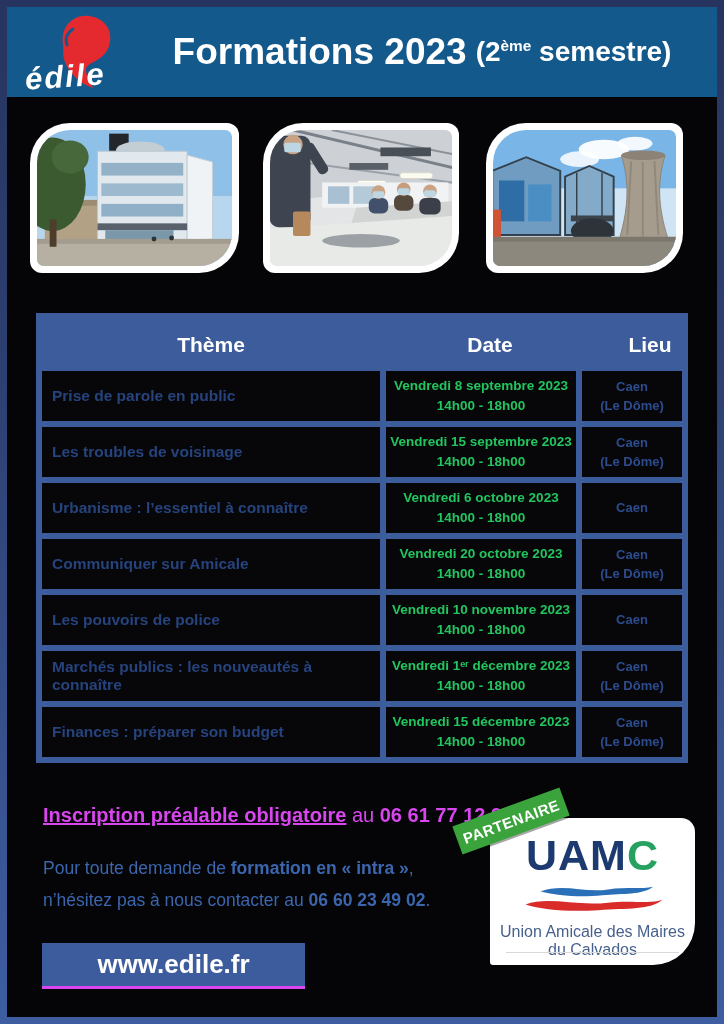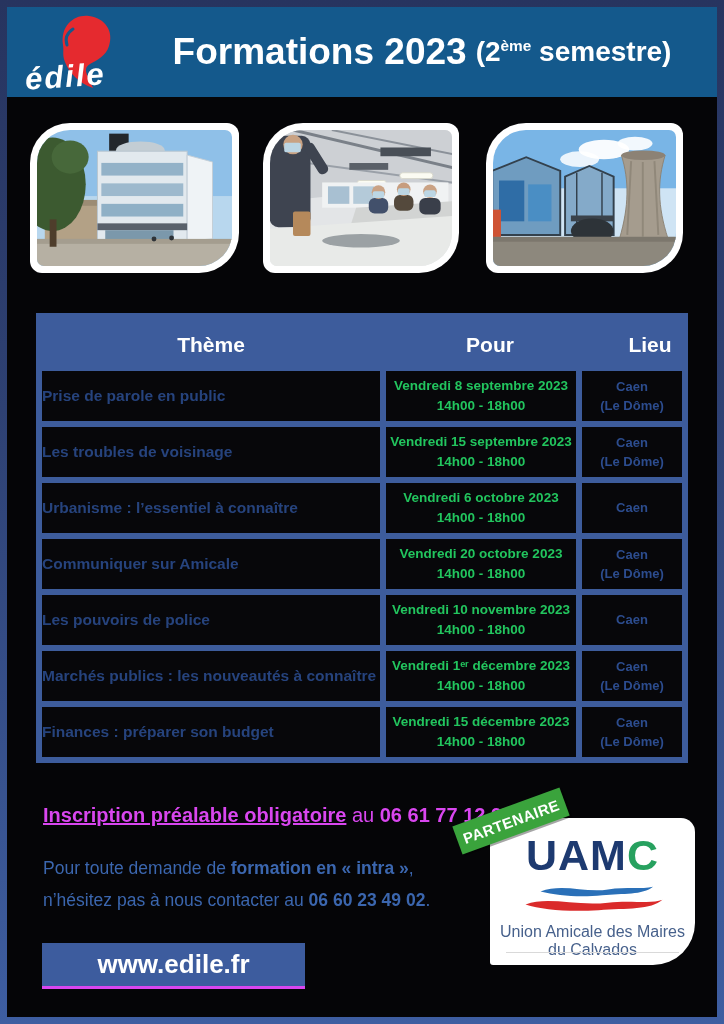--- a/index.html
+++ b/index.html
@@ -28,21 +28,21 @@
   .pf2{left:256px;width:196px;}
   .pf3{left:479px;width:197px;}
 
   
   .table{position:absolute;left:29px;top:306px;width:652px;background:#3d5c9c;padding:6px;box-sizing:border-box;}
   .thead,.trow{display:grid;grid-template-columns:338px 190px 100px;column-gap:6px;}
   .thead{height:52px;align-items:center;gap:15px;}
   .th{color:#ffffff;font-weight:bold;font-size:21px;text-align:center;}
   .tbody{display:flex;flex-direction:column;gap:6px;}
   .cell{background:#07070a;min-height:50px;box-sizing:border-box;}
-  .cell.theme{display:flex;align-items:center;padding-left:0;color:#26437d;font-weight:bold;font-size:15.5px;}
+  .cell.theme{display:flex;align-items:center;padding-left:10px;color:#26437d;font-weight:bold;font-size:15.5px;}
   .cell.date{display:flex;flex-direction:column;justify-content:center;align-items:center;
              color:#22c55e;font-weight:bold;font-size:13.5px;line-height:1.5;text-align:right;}
   .cell.lieu{display:flex;flex-direction:column;justify-content:center;align-items:center;
              color:#2c4c8e;font-weight:bold;font-size:13px;line-height:1.5;text-align:center;}
 
   
   .inscription{position:absolute;left:36px;top:797px;color:#d946ef;font-size:20px;}
   .inscription .lbl{font-weight:bold;text-decoration:underline;}
   .bold{font-weight:bold;}
   .intra{position:absolute;left:36px;top:845px;color:#3b66ae;font-size:17.5px;line-height:1.85;}
@@ -174,21 +174,21 @@
             <rect y="110" width="200" height="30" fill="#8d887d"></rect>
             <rect y="110" width="200" height="5" fill="#7c776d"></rect>
           </svg>
         </div>
       </div>
     </div>
 
     <div class="table">
       <div class="thead">
         <div class="th">Thème</div>
-        <div class="th">Pour</div>
+        <div class="th">Date</div>
         <div class="th">Lieu</div>
       </div>
       <div class="tbody">
 
         <div class="trow">
           <div class="cell theme">Prise de parole en public</div>
           <div class="cell date">
             <span>Vendredi 8 septembre 2023</span>
             <span>14h00 - 18h00</span>
           </div>

